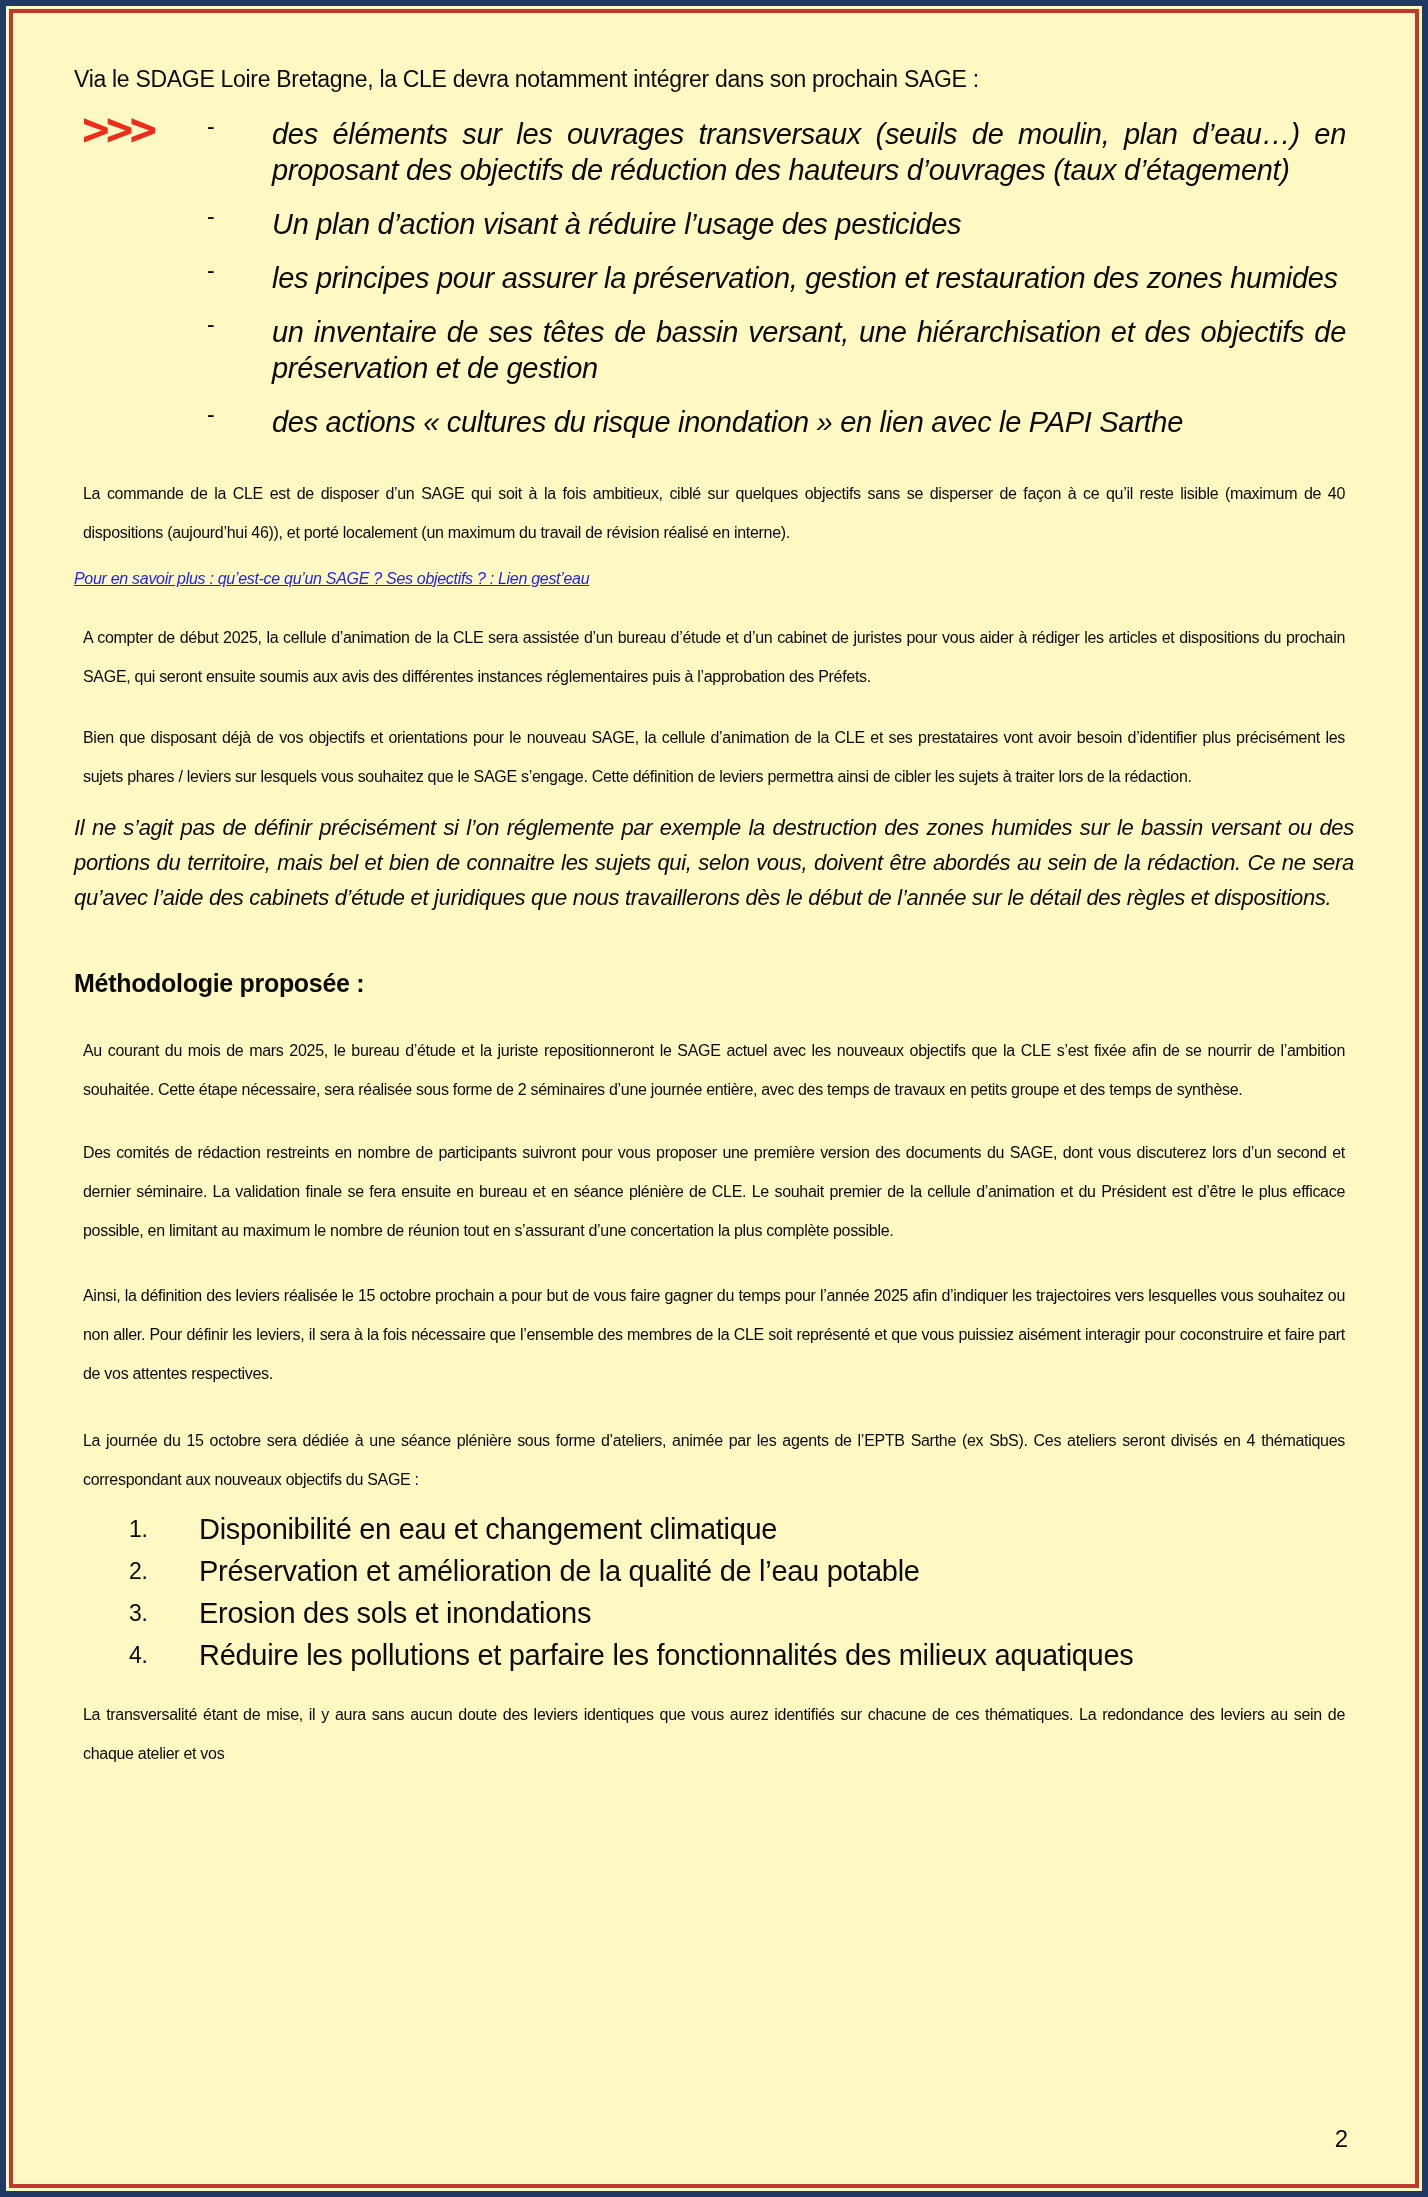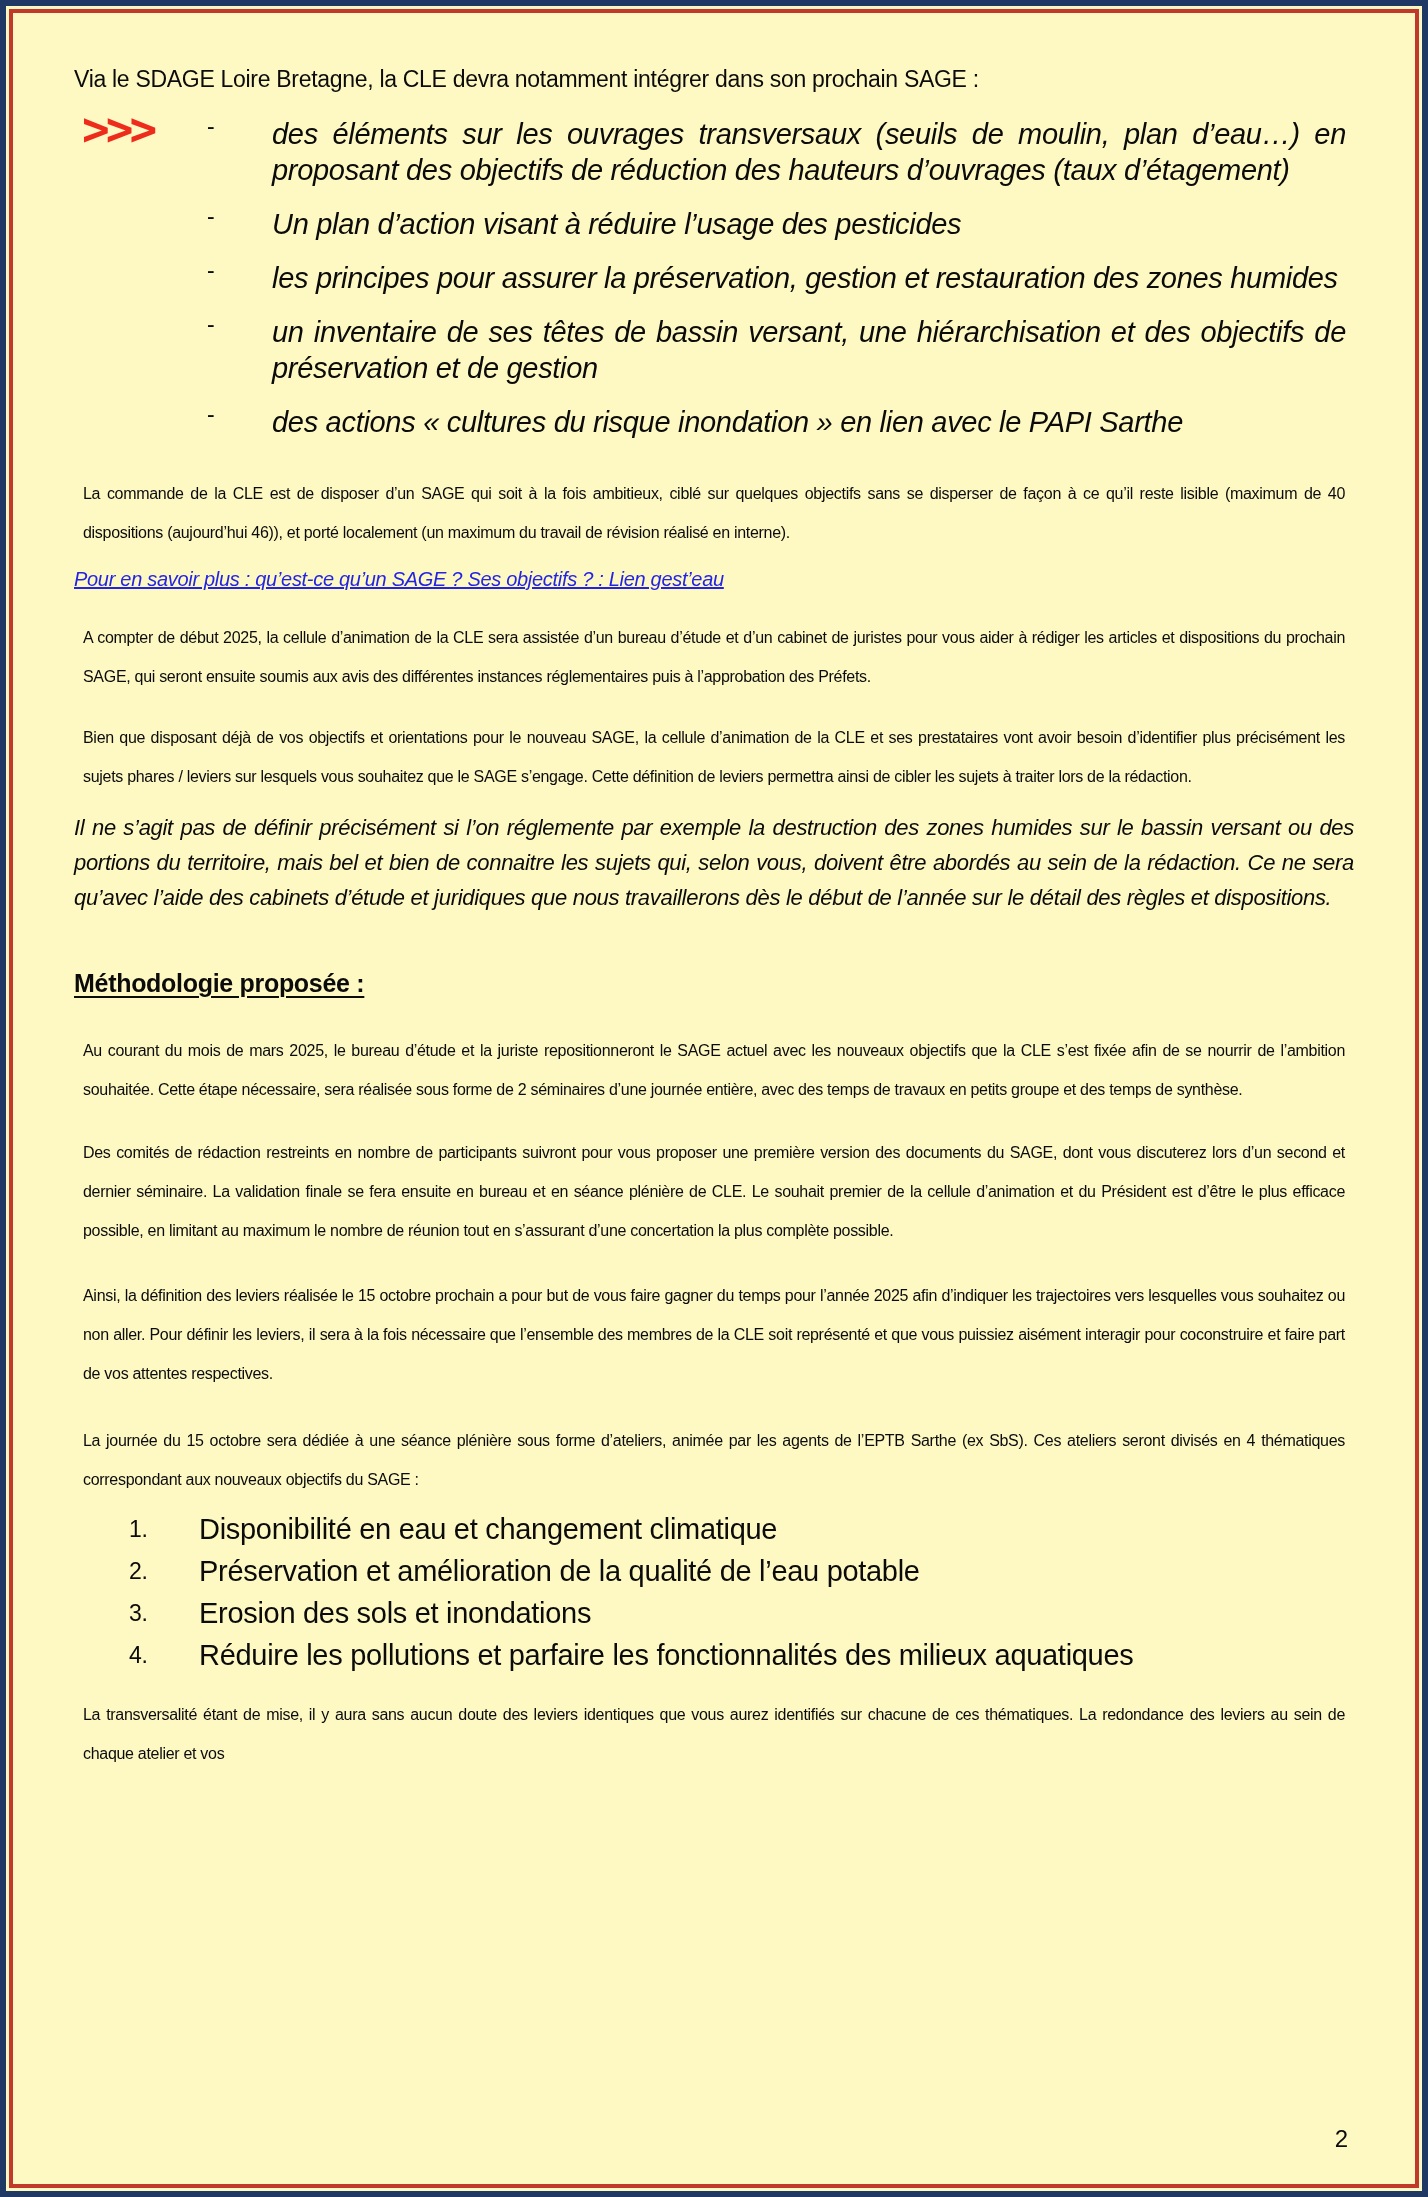--- a/index.html
+++ b/index.html
@@ -61,41 +61,40 @@
     font-style:italic;
   }
   .body{
     margin:9px;
     font-size:16px;line-height:39px;
     text-align:justify;
   }
   .m-commande{margin-top:26px;}
   .link-line{
     margin:12px 0 0 0;
-    font-size:20px;line-height:30px;
+    font-size:16px;line-height:30px;
   }
   .doc-link{
     color:var(--link_blue);
     font-style:italic;
     text-decoration:underline;
     cursor:pointer;
   }
   .m-compter{margin-top:24px;}
   .m-bienque{margin-top:22px;}
   .note{
     margin:14px 0 0 0;
     font-size:22px;line-height:35px;
     font-style:italic;
     text-align:justify;
   }
   .heading{
     margin:50px 0 0 0;
     font-size:25px;line-height:36px;
     font-weight:700;
-    text-decoration:underline;
     text-decoration-thickness:2px;
     text-underline-offset:4px;
   }
   .m-aucourant{margin-top:30px;}
   .m-comites{margin-top:24px;}
   .m-ainsi{margin-top:26px;}
   .m-journee{margin-top:28px;}
   .num-list{margin-top:10px;}
   .num-item{
     display:flex;

